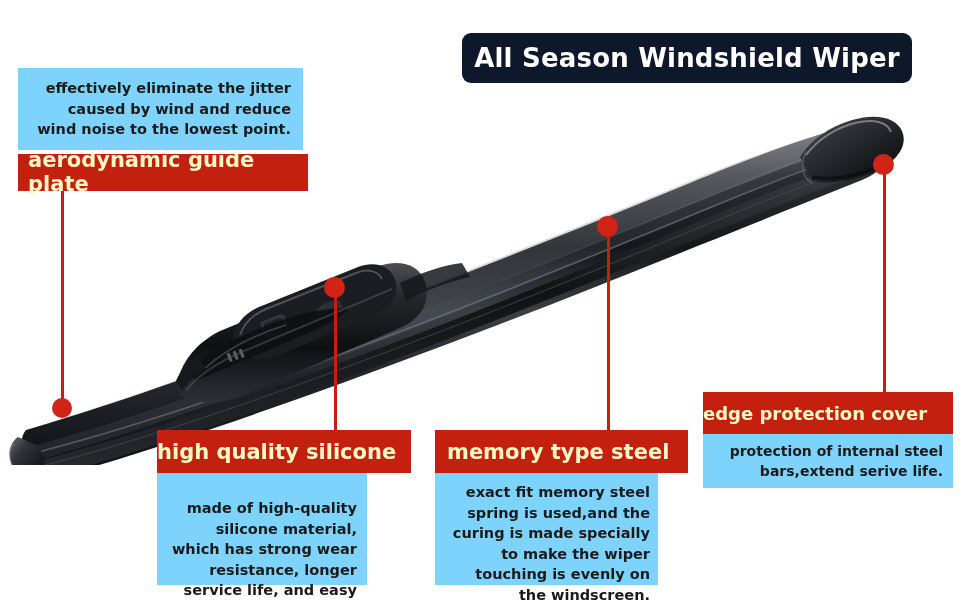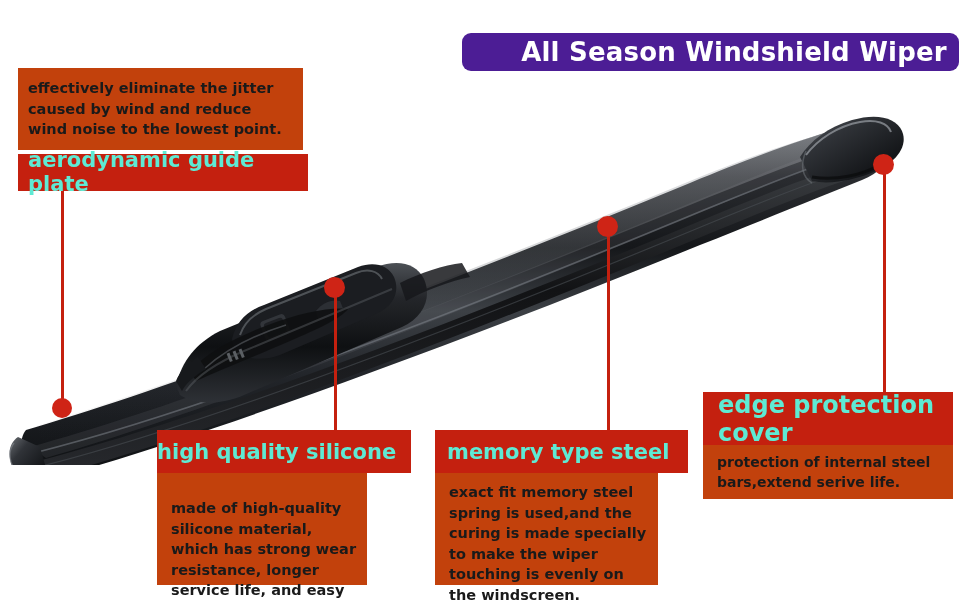--- a/index.html
+++ b/index.html
@@ -15,54 +15,54 @@
     overflow: hidden;
     font-family: "DejaVu Sans", "Liberation Sans", sans-serif;
   }
 
   
   .title-banner {
     position: absolute;
     left: 462px;
     top: 33px;
     width: 450px;
-    height: 38px;
-    background: #4c1d95;
+    height: 50px;
+    background: #0f172a;
     border-radius: 9px;
     display: flex;
     align-items: center;
     justify-content: center;
-    padding-left: 47px;
   }
   .title-banner .title-text {
     color: #ffffff;
     font-size: 26px;
     font-weight: bold;
     letter-spacing: 0.2px;
     white-space: nowrap;
   }
 
   
   .callout { position: absolute; }
   .cal-head {
     background: #c4200f;
-    color: #5eead4;
+    color: #fef9c3;
     font-size: 21px;
     font-weight: bold;
     display: flex;
     align-items: center;
     box-sizing: border-box;
   }
   .cal-body {
-    background: #c2410c;
+    background: #7dd3fc;
     color: #1a1a1a;
     font-size: 14.5px;
     font-weight: bold;
     line-height: 1.42;
     box-sizing: border-box;
+    text-align: right;
   }
 
   
   #callout-aero { left: 18px; top: 68px; width: 290px; }
   #callout-aero .cal-body {
     width: 285px;
     padding: 10px 12px 10px 10px;
   }
   #callout-aero .cal-head {
     width: 290px;
@@ -94,23 +94,22 @@
   #callout-steel .cal-body {
     width: 223px;
     height: 112px;
     padding: 9px 8px 8px 14px;
   }
 
   
   #callout-edge { left: 703px; top: 392px; width: 250px; }
   #callout-edge .cal-head {
     width: 250px;
-    height: 53px;
-    padding-left: 15px;
-    font-size: 24px;
+    height: 42px;
+    font-size: 18px;
   }
   #callout-edge .cal-body {
     width: 250px;
     height: 54px;
     padding: 8px 10px 18px 14px;
     font-size: 14px;
   }
 
   
   .leader-line {

